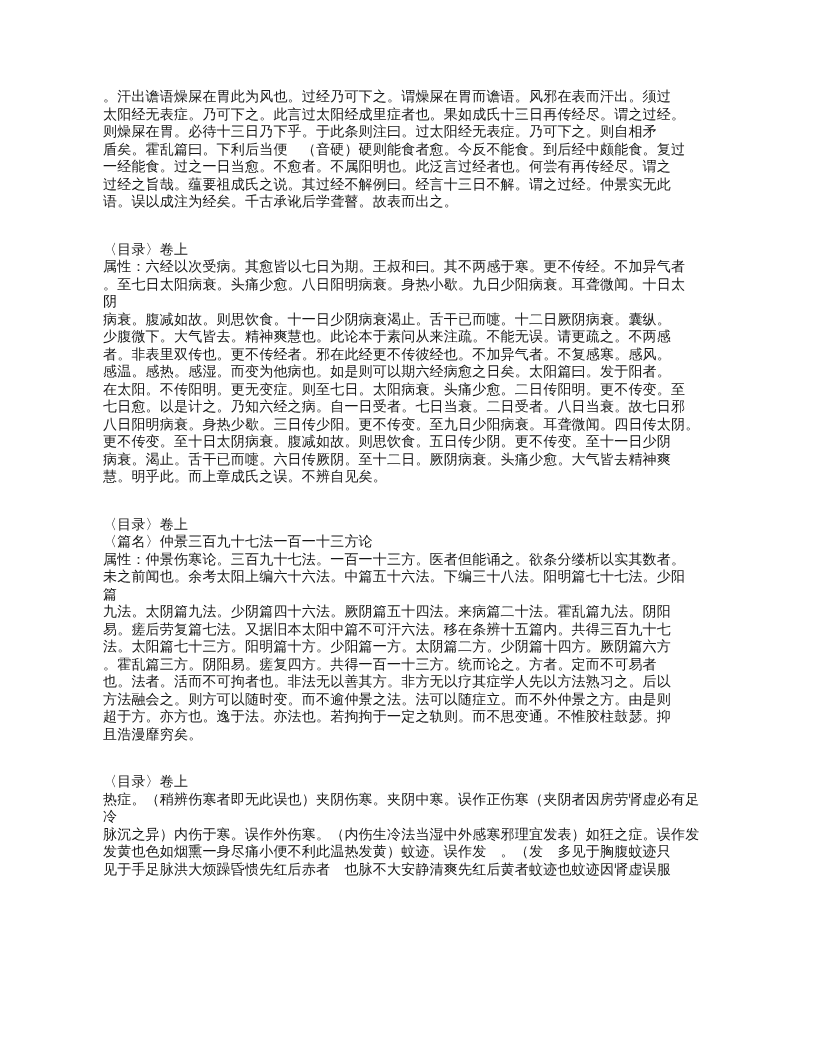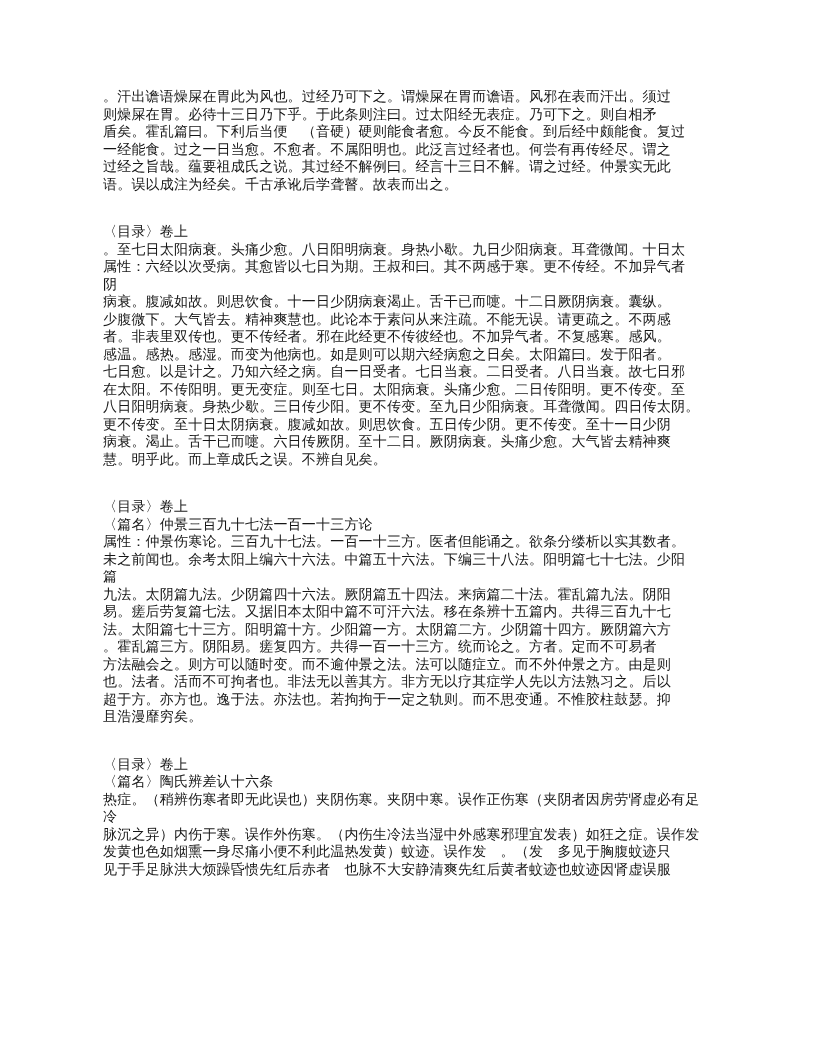--- a/index.html
+++ b/index.html
@@ -33,60 +33,60 @@
     white-space: pre;
   }
 </style>
 </head>
 <body>
 
 <div class="page">
   <div class="content">
       <div class="block">
         <div class="line">。汗出谵语燥屎在胃此为风也。过经乃可下之。谓燥屎在胃而谵语。风邪在表而汗出。须过</div>
+        <div class="line">太阳经无表症。乃可下之。此言过太阳经成里症者也。果如成氏十三日再传经尽。谓之过经。</div>
         <div class="line">则燥屎在胃。必待十三日乃下乎。于此条则注曰。过太阳经无表症。乃可下之。则自相矛</div>
         <div class="line">盾矣。霍乱篇曰。下利后当便　（音硬）硬则能食者愈。今反不能食。到后经中颇能食。复过</div>
         <div class="line">一经能食。过之一日当愈。不愈者。不属阳明也。此泛言过经者也。何尝有再传经尽。谓之</div>
         <div class="line">过经之旨哉。蕴要祖成氏之说。其过经不解例曰。经言十三日不解。谓之过经。仲景实无此</div>
         <div class="line">语。误以成注为经矣。千古承讹后学聋瞽。故表而出之。</div>
       </div>
       <div class="block">
         <div class="line">〈目录〉卷上</div>
+        <div class="line">属性：六经以次受病。其愈皆以七日为期。王叔和曰。其不两感于寒。更不传经。不加异气者</div>
         <div class="line">。至七日太阳病衰。头痛少愈。八日阳明病衰。身热小歇。九日少阳病衰。耳聋微闻。十日太</div>
-        <div class="line">属性：六经以次受病。其愈皆以七日为期。王叔和曰。其不两感于寒。更不传经。不加异气者</div>
         <div class="line">阴</div>
         <div class="line">病衰。腹减如故。则思饮食。十一日少阴病衰渴止。舌干已而嚏。十二日厥阴病衰。囊纵。</div>
         <div class="line">少腹微下。大气皆去。精神爽慧也。此论本于素问从来注疏。不能无误。请更疏之。不两感</div>
         <div class="line">者。非表里双传也。更不传经者。邪在此经更不传彼经也。不加异气者。不复感寒。感风。</div>
         <div class="line">感温。感热。感湿。而变为他病也。如是则可以期六经病愈之日矣。太阳篇曰。发于阳者。</div>
+        <div class="line">在太阳。不传阳明。更无变症。则至七日。太阳病衰。头痛少愈。二日传阳明。更不传变。至</div>
         <div class="line">七日愈。以是计之。乃知六经之病。自一日受者。七日当衰。二日受者。八日当衰。故七日邪</div>
-        <div class="line">在太阳。不传阳明。更无变症。则至七日。太阳病衰。头痛少愈。二日传阳明。更不传变。至</div>
         <div class="line">八日阳明病衰。身热少歇。三日传少阳。更不传变。至九日少阳病衰。耳聋微闻。四日传太阴。</div>
         <div class="line">更不传变。至十日太阴病衰。腹减如故。则思饮食。五日传少阴。更不传变。至十一日少阴</div>
         <div class="line">病衰。渴止。舌干已而嚏。六日传厥阴。至十二日。厥阴病衰。头痛少愈。大气皆去精神爽</div>
         <div class="line">慧。明乎此。而上章成氏之误。不辨自见矣。</div>
       </div>
       <div class="block">
         <div class="line">〈目录〉卷上</div>
         <div class="line">〈篇名〉仲景三百九十七法一百一十三方论</div>
         <div class="line">属性：仲景伤寒论。三百九十七法。一百一十三方。医者但能诵之。欲条分缕析以实其数者。</div>
         <div class="line">未之前闻也。余考太阳上编六十六法。中篇五十六法。下编三十八法。阳明篇七十七法。少阳</div>
         <div class="line">篇</div>
         <div class="line">九法。太阴篇九法。少阴篇四十六法。厥阴篇五十四法。来病篇二十法。霍乱篇九法。阴阳</div>
         <div class="line">易。瘥后劳复篇七法。又据旧本太阳中篇不可汗六法。移在条辨十五篇内。共得三百九十七</div>
         <div class="line">法。太阳篇七十三方。阳明篇十方。少阳篇一方。太阴篇二方。少阴篇十四方。厥阴篇六方</div>
         <div class="line">。霍乱篇三方。阴阳易。瘥复四方。共得一百一十三方。统而论之。方者。定而不可易者</div>
+        <div class="line">也。法者。活而不可拘者也。非法无以善其方。非方无以疗其症学人先以方法熟习之。后以</div>
         <div class="line">方法融会之。则方可以随时变。而不逾仲景之法。法可以随症立。而不外仲景之方。由是则</div>
-        <div class="line">也。法者。活而不可拘者也。非法无以善其方。非方无以疗其症学人先以方法熟习之。后以</div>
         <div class="line">超于方。亦方也。逸于法。亦法也。若拘拘于一定之轨则。而不思变通。不惟胶柱鼓瑟。抑</div>
         <div class="line">且浩漫靡穷矣。</div>
       </div>
       <div class="block">
         <div class="line">〈目录〉卷上</div>
-        <div class="line">〈篇名〉陶氏辨差认十六条</div>
         <div class="line">热症。（稍辨伤寒者即无此误也）夹阴伤寒。夹阴中寒。误作正伤寒（夹阴者因房劳肾虚必有足</div>
         <div class="line">冷</div>
         <div class="line">脉沉之异）内伤于寒。误作外伤寒。（内伤生冷法当湿中外感寒邪理宜发表）如狂之症。误作发</div>
         <div class="line">发黄也色如烟熏一身尽痛小便不利此温热发黄）蚊迹。误作发　。（发　多见于胸腹蚊迹只</div>
         <div class="line">见于手足脉洪大烦躁昏愦先红后赤者　也脉不大安静清爽先红后黄者蚊迹也蚊迹因肾虚误服</div>
       </div>
     </div>
 </div>
 
 </body></html>

